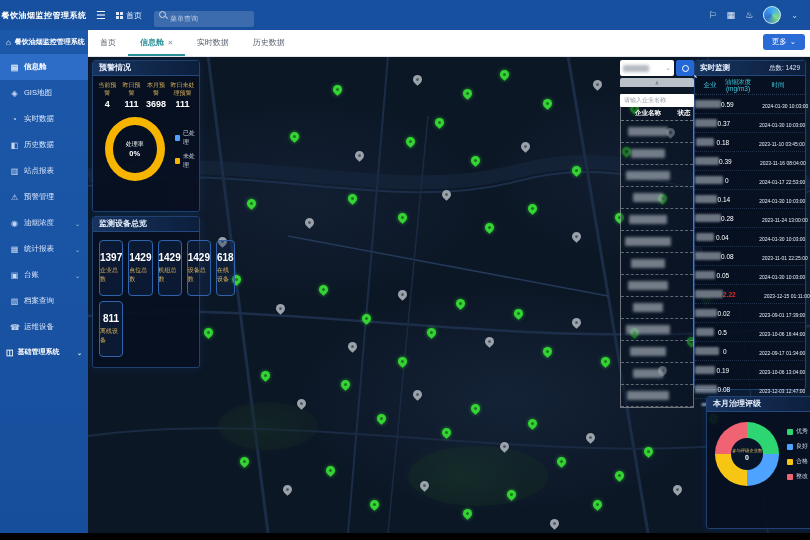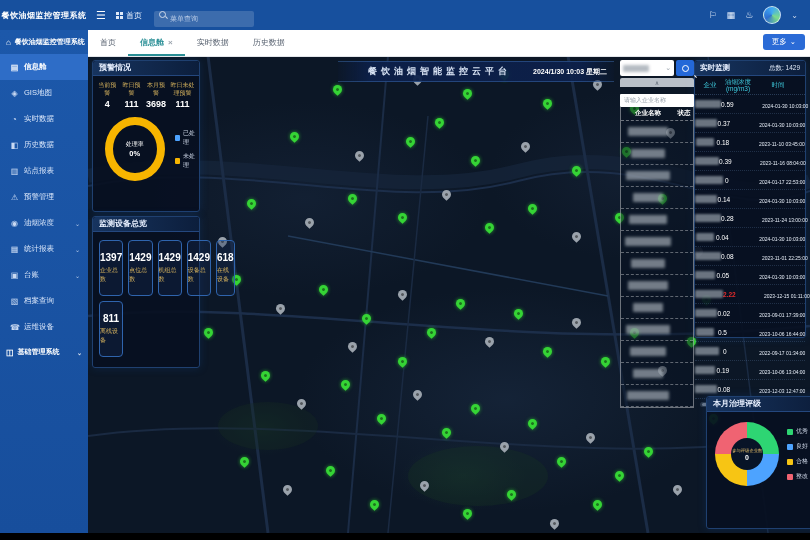--- a/index.html
+++ b/index.html
@@ -107,21 +107,21 @@
   .wo-lines{display:flex;flex-direction:column;gap:8px;width:42px;}
   .wo-lab{font-size:6.5px;color:#d8b45e;font-weight:bold;}
   .wo-val{font-size:7px;color:#cfe3ff;font-weight:bold;margin-top:3px;}
   .wo-donut{width:60px;height:60px;border-radius:50%;margin:26px 0 0 0;position:relative;}
   .wo-hole{position:absolute;left:14px;top:14px;width:32px;height:32px;border-radius:50%;background:#081427;
            display:flex;flex-direction:column;align-items:center;justify-content:center;}
   .wo-hl{font-size:5.5px;color:#e8c16a;white-space:nowrap;transform:scale(.9);}
   .wo-hv{font-size:7px;color:#fff;font-weight:bold;}
 
   
-  #realtime-panel{left:606px;top:4px;width:112px;height:278px;}
+  #realtime-panel{left:606px;top:4px;width:112px;height:330px;}
   .rt-head{display:flex;justify-content:space-between;align-items:center;height:14px;padding:0 5px;
            font-size:7.5px;font-weight:bold;color:#e8f0ff;background:linear-gradient(90deg,#17345f,#0c1e3c);
            border-bottom:1px solid #24477e;border-radius:3px 3px 0 0;}
   .rt-total{font-size:6.5px;font-weight:normal;color:#dfe8f6;}
   .rt-cols{display:flex;align-items:center;height:18px;border-bottom:1px dotted rgba(120,160,210,.3);
            color:#3ec9dc;font-size:6.5px;text-align:center;}
   .rt-c1{width:30px;} .rt-c2{width:26px;line-height:1.1;} .rt-c3{flex:1;}
   .rt-rows{}
   .rt-row{display:flex;align-items:center;height:18px;border-bottom:1px dotted rgba(120,160,210,.22);cursor:pointer;}
   .blur-block{background:rgba(190,198,208,.55);border-radius:1px;filter:blur(1.3px);height:8px;}
@@ -371,24 +371,20 @@
         <div class="pin e" style="left: 27%; top: 90%;"></div>
         <div class="pin g" style="left: 33%; top: 86%;"></div>
         <div class="pin g" style="left: 39%; top: 93%;"></div>
         <div class="pin e" style="left: 46%; top: 89%;"></div>
         <div class="pin g" style="left: 52%; top: 95%;"></div>
         <div class="pin g" style="left: 58%; top: 91%;"></div>
         <div class="pin e" style="left: 64%; top: 97%;"></div>
         <div class="pin g" style="left: 70%; top: 93%;"></div>
       </div>
 
-    <div class="banner">
-      <div class="banner-title">餐饮油烟智能监控云平台</div>
-      <div class="banner-date">2024/1/30 10:03 星期二</div>
-    </div>
 
     <div class="panel" id="warning-panel">
       <div class="p-title">预警情况</div>
       <div class="w-stats" id="w-stats">
           <div class="w-stat">
             <div class="w-lab">当前预警</div>
             <div class="w-val">4</div>
           </div>
           <div class="w-stat">
             <div class="w-lab">昨日预警</div>

